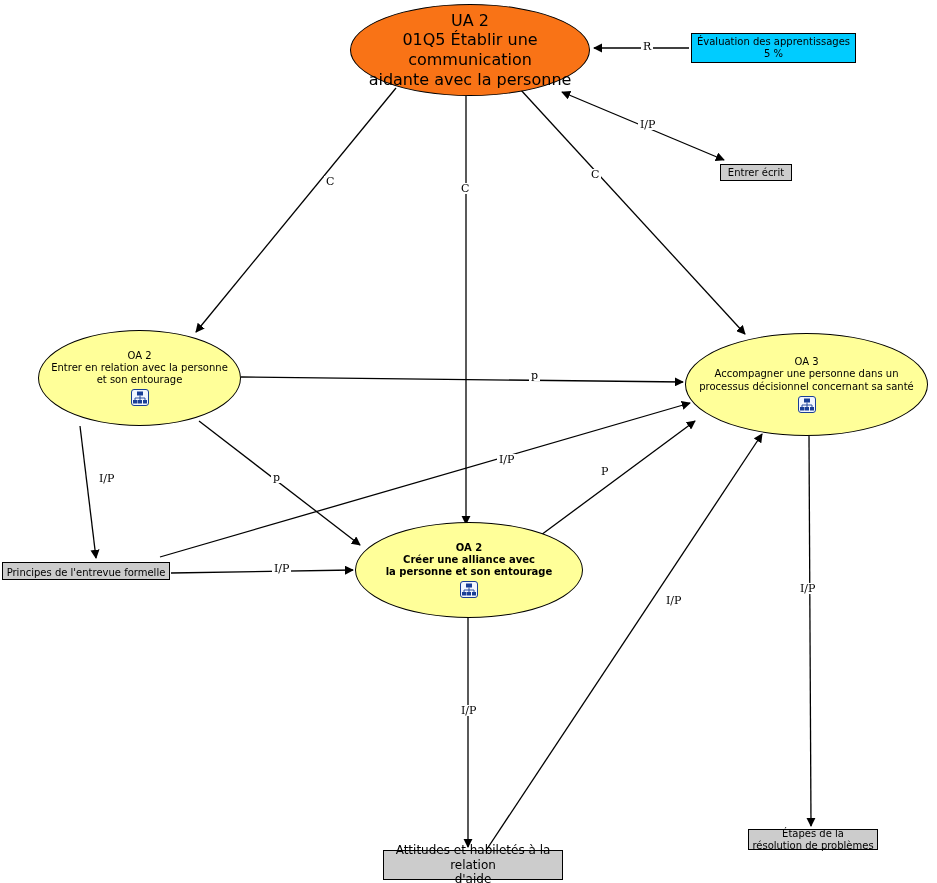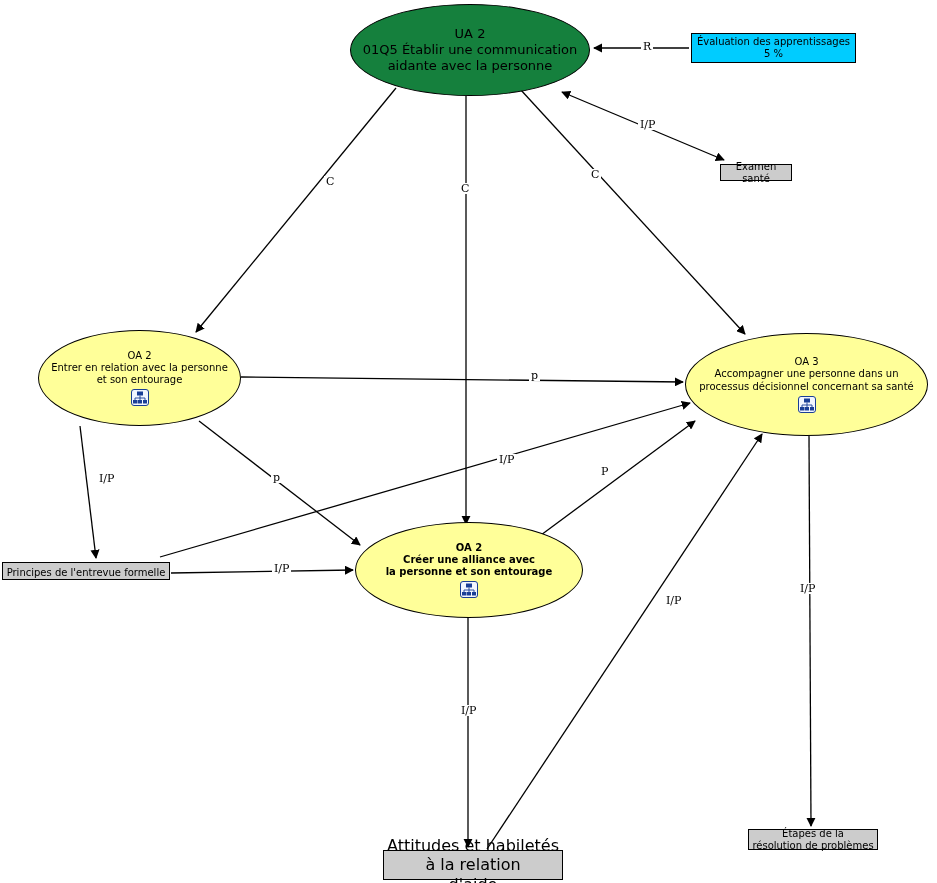--- a/index.html
+++ b/index.html
@@ -97,21 +97,21 @@
 
     <line x1="541" y1="535" x2="695" y2="421" stroke="#000000" stroke-width="1.3" marker-end="url(#arrow)"></line>
 
     <line x1="468" y1="618" x2="468" y2="847" stroke="#000000" stroke-width="1.3" marker-end="url(#arrow)"></line>
 
     <line x1="487" y1="849" x2="762" y2="434" stroke="#000000" stroke-width="1.3" marker-end="url(#arrow)"></line>
 
     <line x1="809" y1="436" x2="811" y2="826" stroke="#000000" stroke-width="1.3" marker-end="url(#arrow)"></line>
   </svg>
 
-  <div class="node ellipse" style="left:350px; top:4px; width:240px; height:92px; background:#15803d; font-size:13px;">
+  <div class="node ellipse" style="left:350px; top:4px; width:240px; height:92px; background:#f97316; font-size:16px;">
     <div class="node-text">
       <div class="node-title">UA 2</div>
       <div>01Q5 Établir une communication</div>
       <div>aidante avec la personne</div>
     </div>
   </div>
 
   <div class="node ellipse" style="left:38px; top:330px; width:203px; height:96px; background:#ffff99; font-size:10px;">
     <div class="node-text">
       <div class="node-title">OA 2</div>
@@ -159,28 +159,28 @@
       <path d="M9 6.5 L9 9 M4 9 L14 9 M4 9 L4 11 M9 9 L9 11 M14 9 L14 11" stroke="#1a3f96" stroke-width="0.9" fill="none"></path>
     </svg>
   </div>
 
   <div class="node box" style="left:691px; top:33px; width:165px; height:30px; background:#00ccff; font-size:10px;">
     <div>Évaluation des apprentissages</div>
     <div>5 %</div>
   </div>
 
   <div class="node box" style="left:720px; top:164px; width:72px; height:17px; background:#cccccc; font-size:10px;">
-    <div>Examen santé</div>
+    <div>Entrer écrit</div>
   </div>
 
   <div class="node box" style="left:2px; top:562px; width:168px; height:18px; background:#cccccc; font-size:10px;justify-content:flex-end;">
     <div>Principes de l'entrevue formelle</div>
   </div>
 
-  <div class="node box" style="left:383px; top:850px; width:180px; height:30px; background:#cccccc; font-size:16px;">
+  <div class="node box" style="left:383px; top:850px; width:180px; height:30px; background:#cccccc; font-size:12px;">
     <div>Attitudes et habiletés à la relation</div>
     <div>d'aide</div>
   </div>
 
   <div class="node box" style="left:748px; top:829px; width:130px; height:21px; background:#cccccc; font-size:10px;">
     <div>Étapes de la</div>
     <div>résolution de problèmes</div>
   </div>
 
   <div class="edge-label" style="left:641px; top:41px;  font-size:11px;">R</div>

